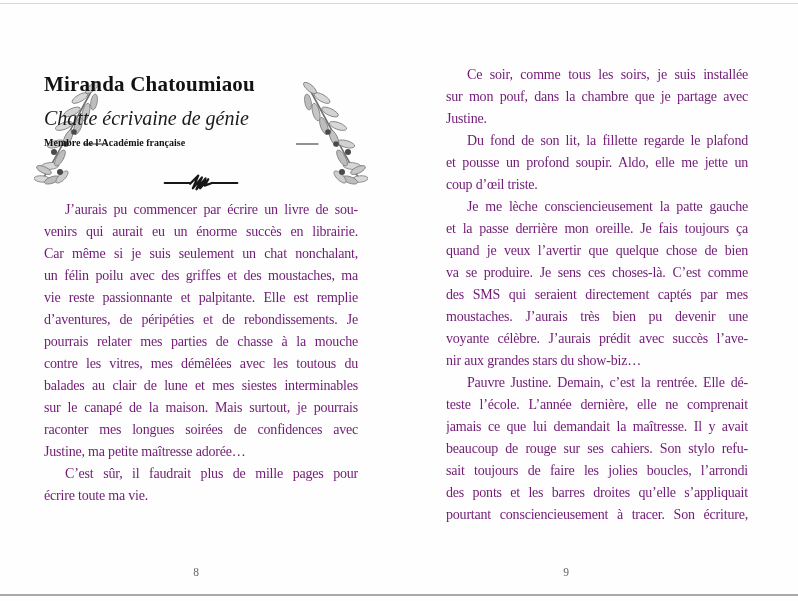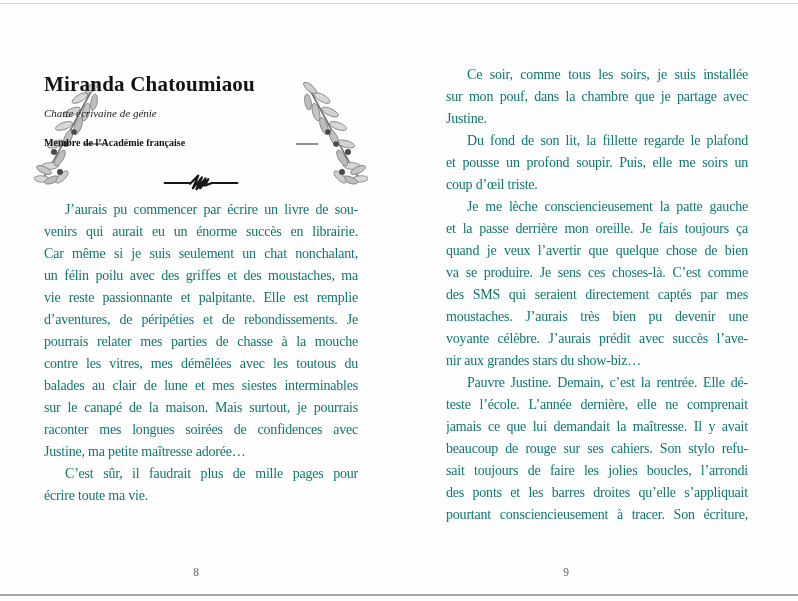--- a/index.html
+++ b/index.html
@@ -8,36 +8,36 @@
     font-family:"Liberation Serif", serif; color:#1d1d1d;
     overflow:hidden;
   }
   .book { position:relative; width:798px; height:601px; background:#fefefe; overflow:hidden; }
 
   .edge-top    { position:absolute; left:0; top:3px;   width:798px; height:1px; background:#d8d8d8; }
   .edge-bottom { position:absolute; left:0; top:594px; width:798px; height:2px; background:#a8a8ae; }
 
   .hdr { position:absolute; left:44px; width:314px; }
   .hdr-title       { top:72px;  font-size:21px;  font-weight:bold; letter-spacing:0.2px; color:#121212; }
-  .hdr-subtitle    { top:107px; font-size:11px;  font-style:italic; color:#1a1a1a; }
+  .hdr-subtitle    { top:107px; font-size:20px;  font-style:italic; color:#1a1a1a; }
   .hdr-affiliation { top:137px; font-size:10px; font-weight:bold; color:#121212; }
 
   .branch { position:absolute; width:72px; height:106px; }
   .branch-left  { left:34px;  top:82px; }
   .branch-right { left:296px; top:82px; transform:scaleX(-1); }
   .divider { position:absolute; left:159px; top:172px; width:84px; height:20px; }
 
   .textcol { position:absolute; }
   .textcol-left  { left:44px;  top:199px; width:314px; }
   .textcol-right { left:446px; top:64px;  width:302px; }
 
   .line {
     height:22px; line-height:22px; font-size:14px;
     letter-spacing:-0.2px; overflow:hidden; text-align:left;
-    color:#0f766e;
+    color:#701a75;
   }
   .line.just { text-align:justify; text-align-last:justify; }
   .line.indent { text-indent:21px; }
 
   .pagenum {
     position:absolute; top:566px; width:48px; height:16px;
     text-align:center; font-size:11.5px; color:#64646c;
   }
   .pagenum-left  { left:172px; }
   .pagenum-right { left:542px; }
@@ -135,21 +135,21 @@
       <div class="line just">raconter mes longues soirées de confidences avec</div>
       <div class="line">Justine, ma petite maîtresse adorée…</div>
       <div class="line just indent">C’est sûr, il faudrait plus de mille pages pour</div>
       <div class="line">écrire toute ma vie.</div>
     </div>
   <div class="textcol textcol-right">
       <div class="line just indent">Ce soir, comme tous les soirs, je suis installée</div>
       <div class="line just">sur mon pouf, dans la chambre que je partage avec</div>
       <div class="line">Justine.</div>
       <div class="line just indent">Du fond de son lit, la fillette regarde le plafond</div>
-      <div class="line just">et pousse un profond soupir. Puis, elle me soirs un</div>
+      <div class="line just">et pousse un profond soupir. Aldo, elle me jette un</div>
       <div class="line">coup d’œil triste.</div>
       <div class="line just indent">Je me lèche consciencieusement la patte gauche</div>
       <div class="line just">et la passe derrière mon oreille. Je fais toujours ça</div>
       <div class="line just">quand je veux l’avertir que quelque chose de bien</div>
       <div class="line just">va se produire. Je sens ces choses-là. C’est comme</div>
       <div class="line just">des SMS qui seraient directement captés par mes</div>
       <div class="line just">moustaches. J’aurais très bien pu devenir une</div>
       <div class="line just">voyante célèbre. J’aurais prédit avec succès l’ave-</div>
       <div class="line">nir aux grandes stars du show-biz…</div>
       <div class="line just indent">Pauvre Justine. Demain, c’est la rentrée. Elle dé-</div>

